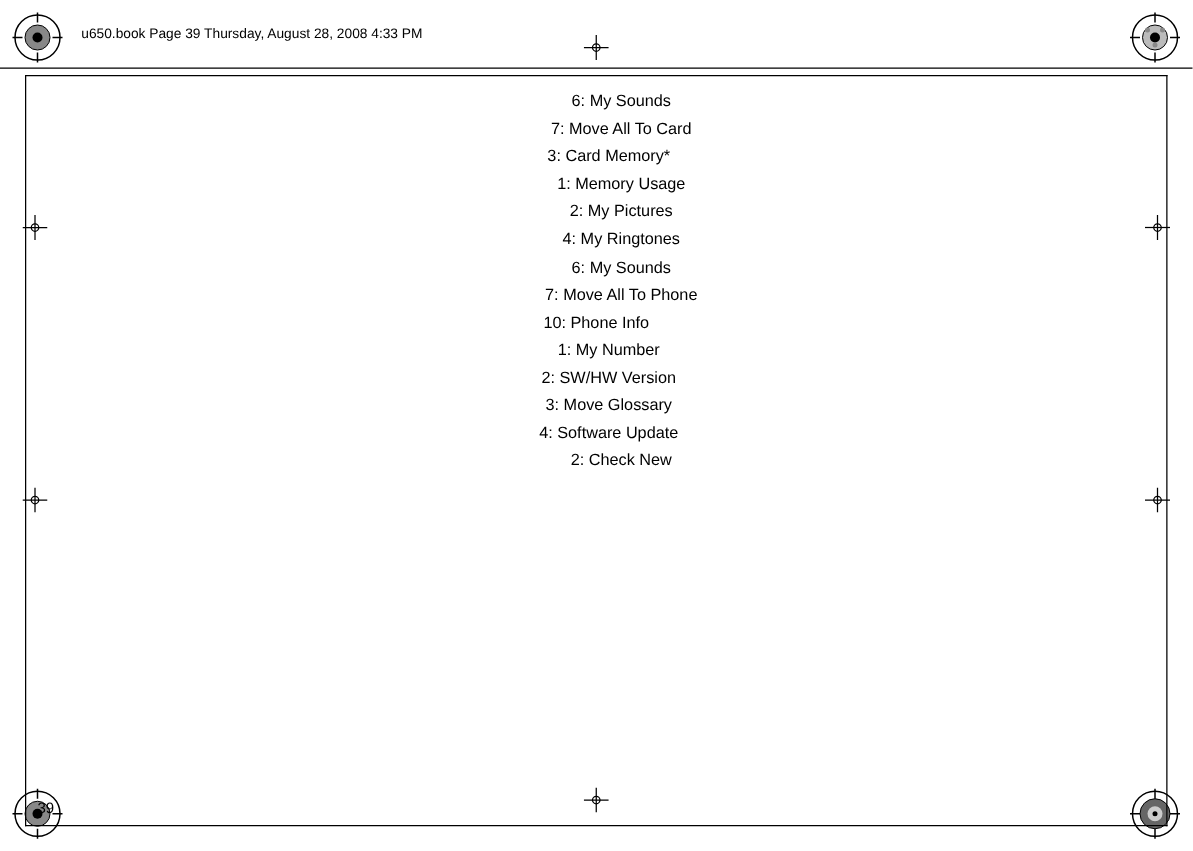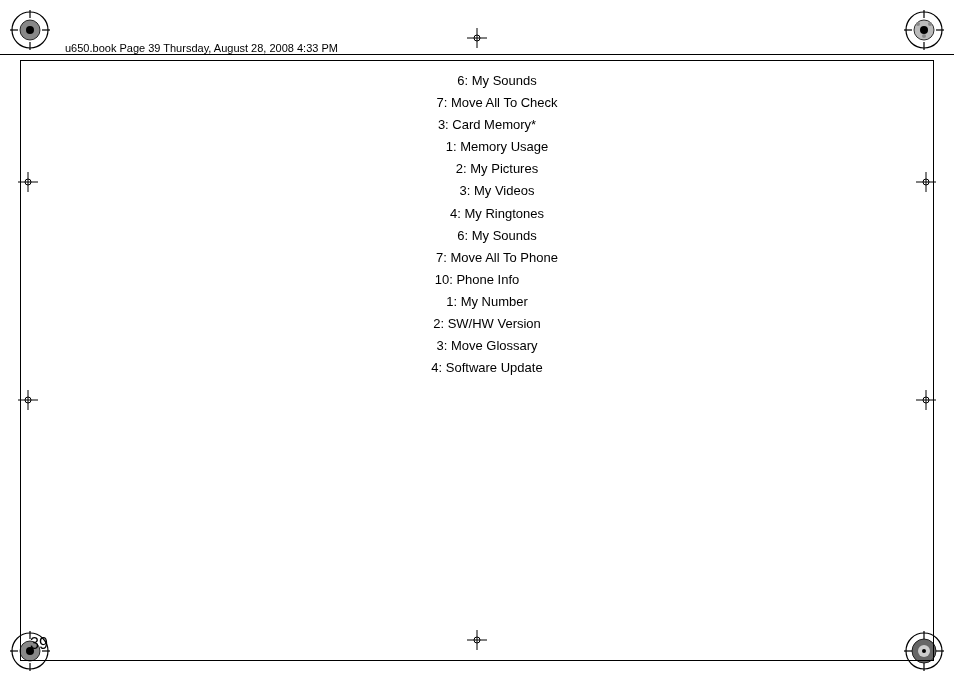--- a/index.html
+++ b/index.html
@@ -21,21 +21,21 @@
 
     
     .header-bar {
       position: absolute;
       top: 0;
       left: 0;
       right: 0;
       height: 55px;
       border-bottom: 1px solid #000;
       display: flex;
-      align-items: flex-end;
+      align-items: center;
       padding-left: 65px;
     }
 
     .header-text {
       font-size: 11px;
       color: #000;
     }
 
     
     .content {
@@ -62,21 +62,21 @@
 
     .bold-item {
       font-weight: normal;
     }
 
     
     .page-number {
       position: absolute;
       bottom: 28px;
       left: 30px;
-      font-size: 16px;
+      font-size: 12px;
     }
 
     
     .crosshair-large {
       position: absolute;
       width: 44px;
       height: 44px;
     }
 
     
@@ -210,33 +210,30 @@
     <circle cx="10" cy="10" r="3" fill="none" stroke="#000" stroke-width="1"></circle>
   </svg>
 </div>
 
 <div class="content">
   <ul class="menu-list">
     <li class="indent-2">
       <span>6: My Sounds</span>
     </li>
     <li class="indent-2">
-      <span>7: Move All To Check</span>
+      <span>7: Move All To Card</span>
     </li>
     <li class="indent-1">
       <span>3: Card Memory*</span>
     </li>
     <li class="indent-2">
       <span>1: Memory Usage</span>
     </li>
     <li class="indent-2">
       <span>2: My Pictures</span>
-    </li>
-    <li class="indent-2">
-      <span>3: My Videos</span>
     </li>
     <li class="indent-2">
       <span>4: My Ringtones</span>
     </li>
     <li class="indent-2">
       <span>6: My Sounds</span>
     </li>
     <li class="indent-2">
       <span>7: Move All To Phone</span>
     </li>
@@ -248,16 +245,19 @@
     </li>
     <li class="indent-1">
       <span>2: SW/HW Version</span>
     </li>
     <li class="indent-1">
       <span>3: Move Glossary</span>
     </li>
     <li class="indent-1">
       <span>4: Software Update</span>
     </li>
+    <li class="indent-2">
+      <span>2: Check New</span>
+    </li>
   </ul>
 </div>
 
 <div class="page-number">39</div>
 
 </body></html>

